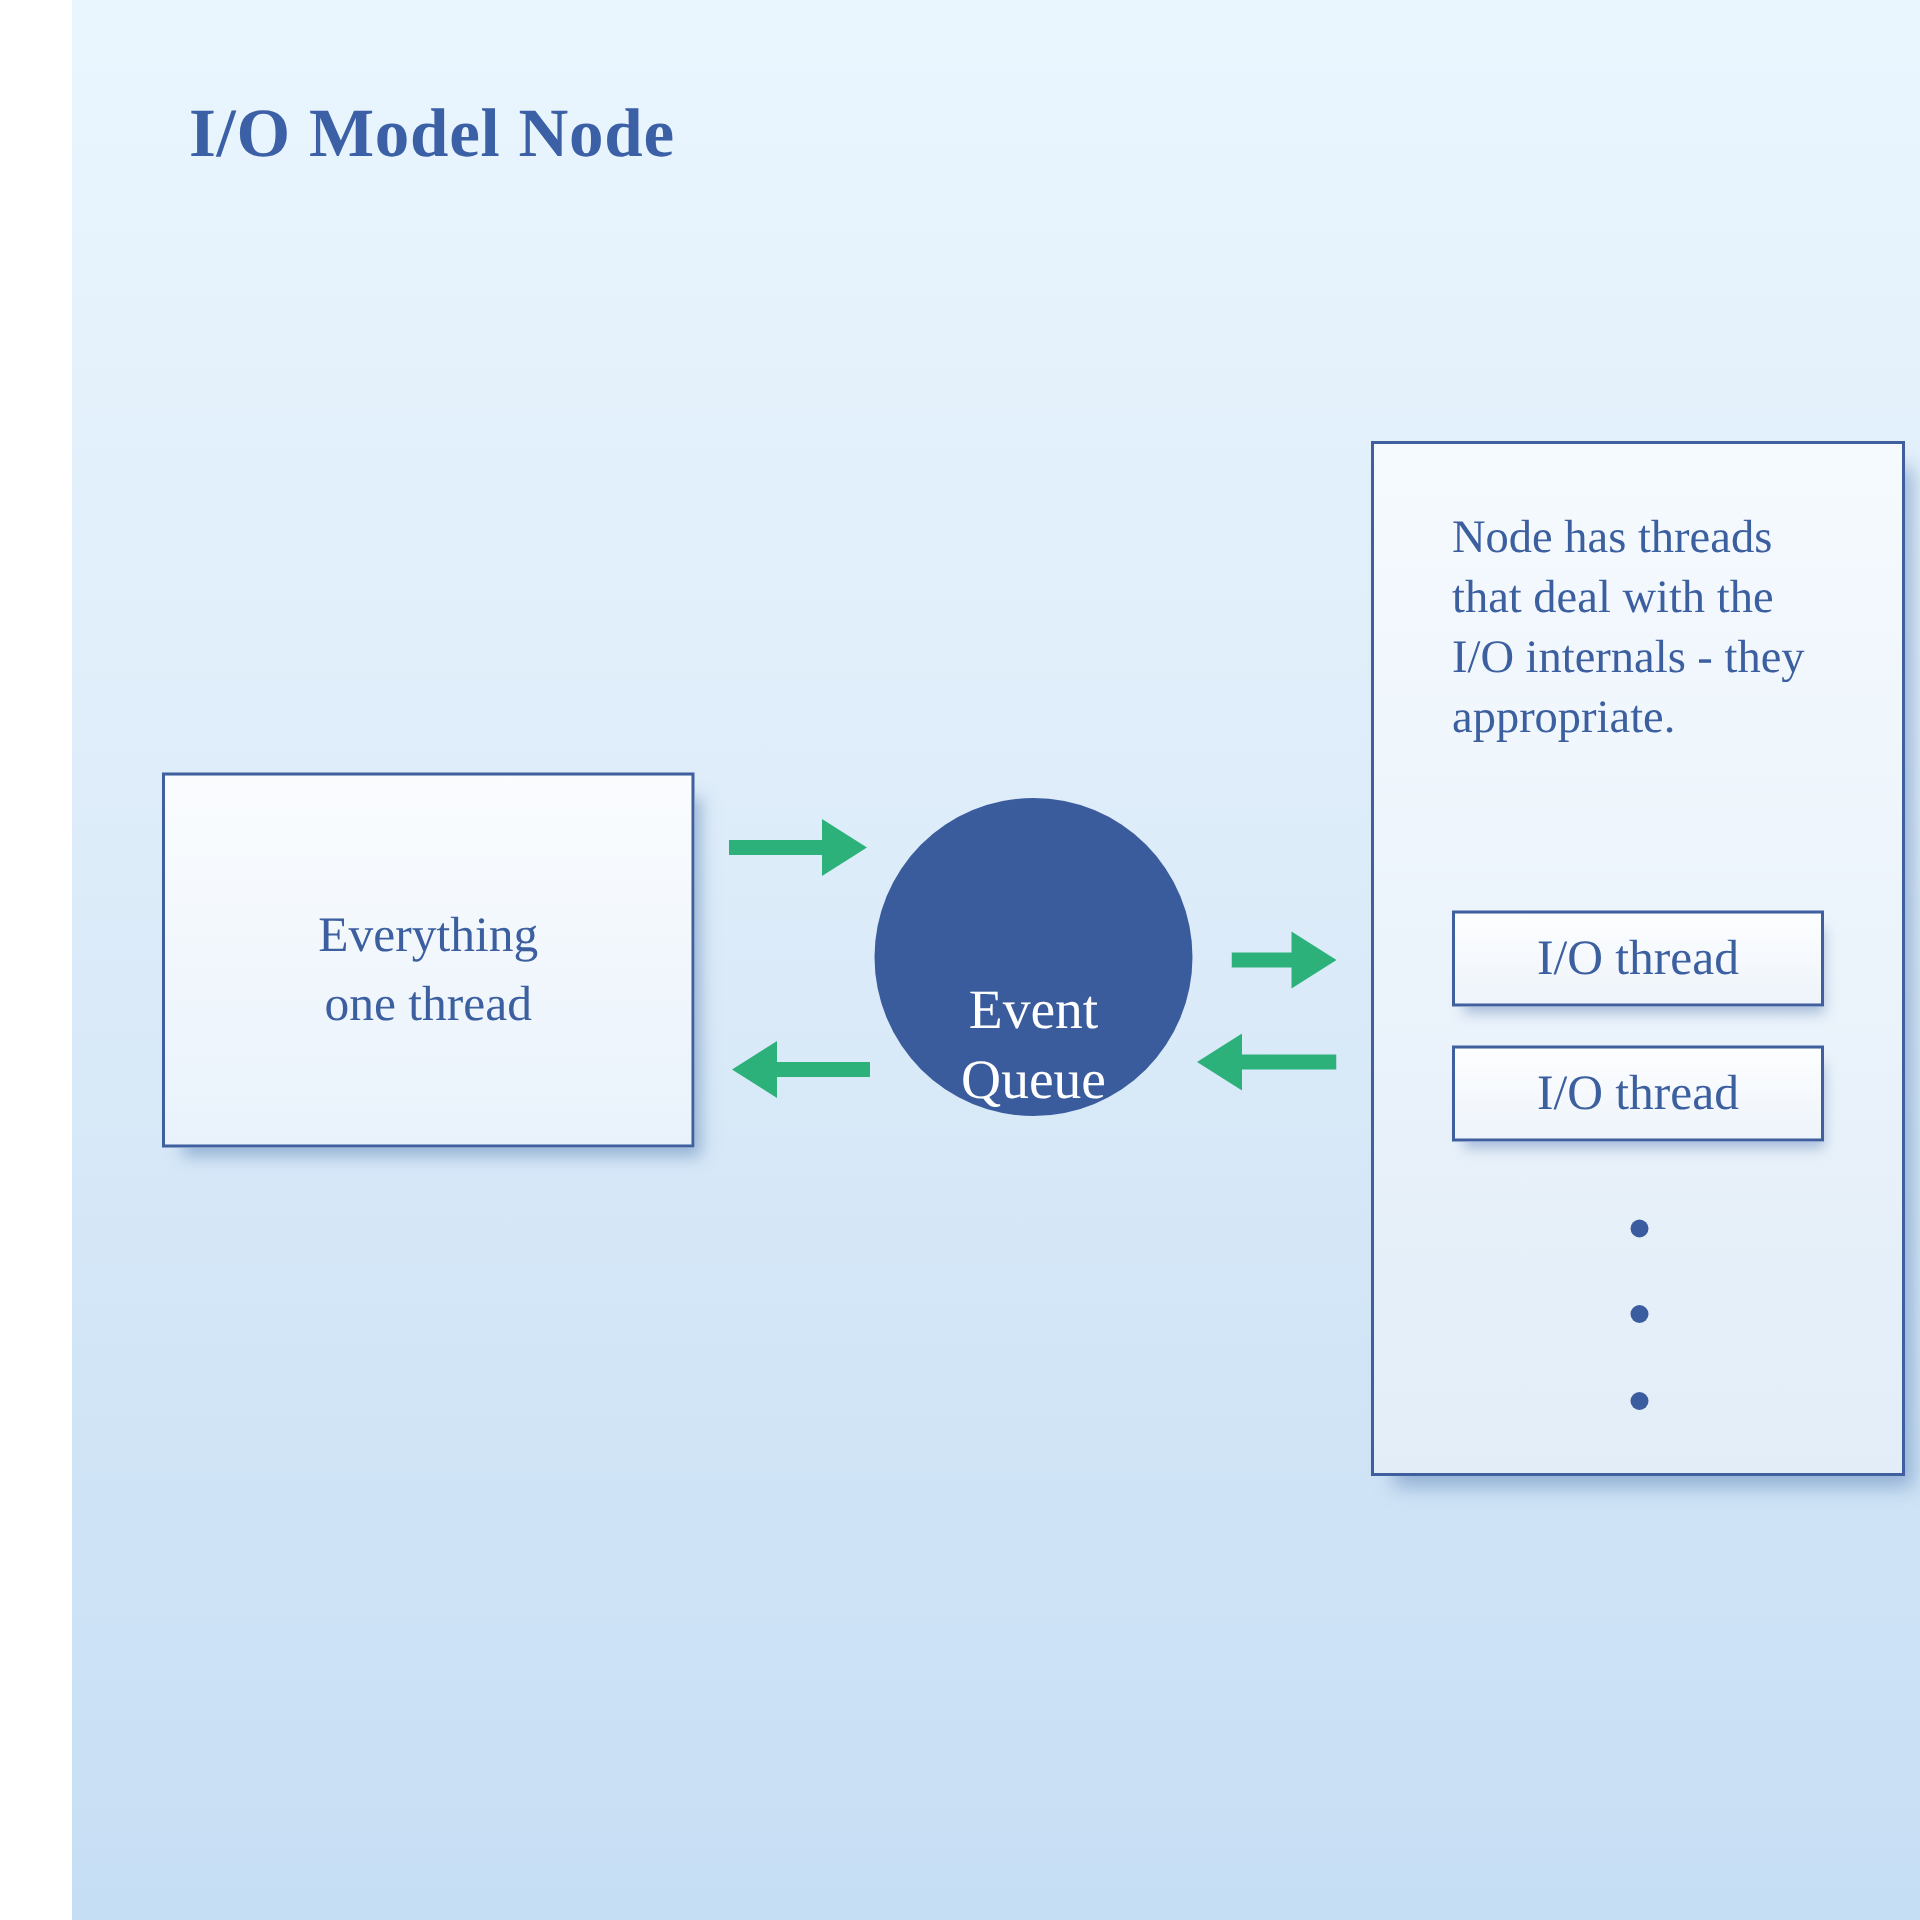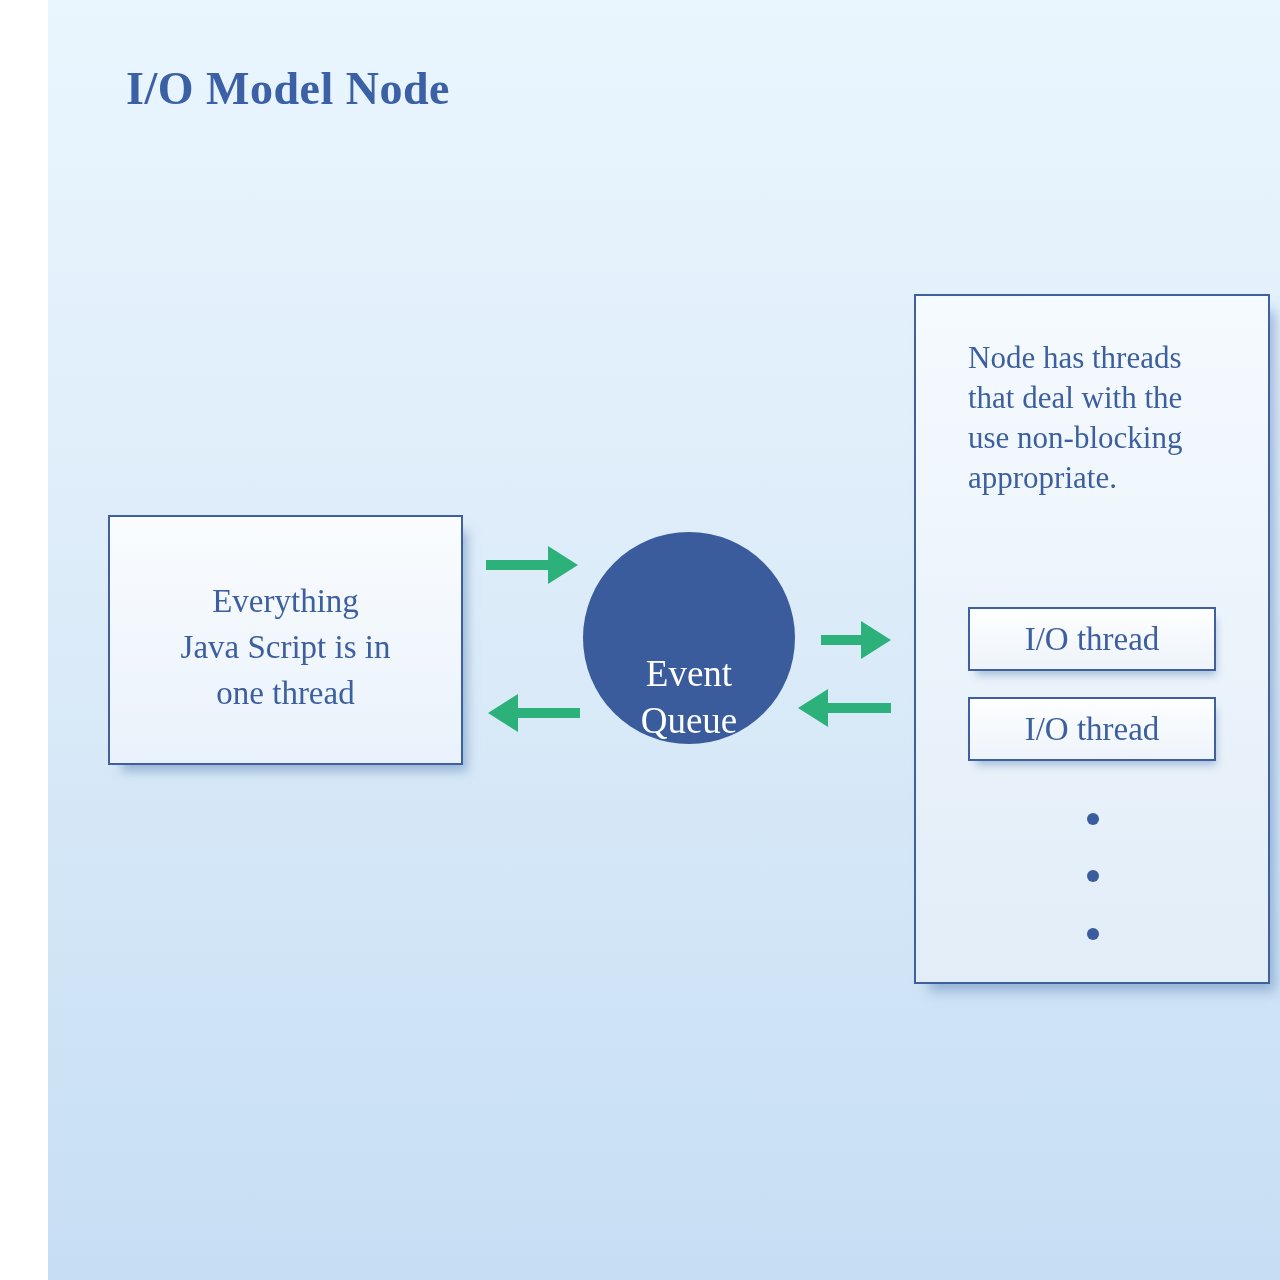--- a/index.html
+++ b/index.html
@@ -67,21 +67,20 @@
 </head>
 <body>
 
 <div class="canvas">
 
   <div class="title">I/O Model Node</div>
 
 
   <div class="left-box">
     <div class="line">Everything</div>
-    <div class="line">Java Script is in</div>
     <div class="line">one thread</div>
   </div>
 
   <div class="event-circle">
     <div class="line">Event</div>
     <div class="line">Queue</div>
   </div>
 
   <div class="arrow" style="left:438px; top:546px;">
     <svg width="92" height="38" viewBox="0 0 92 38" fill="#2db17a">
@@ -108,21 +107,21 @@
     <svg class="flip" width="93" height="38" viewBox="0 0 93 38" fill="#2db17a">
       <rect x="0" y="14" width="65" height="10"></rect>
       <polygon points="63,0 63,38 93,19"></polygon>
     </svg>
   </div>
 
   <div class="right-panel">
     <div class="panel-text">
       <div class="line">Node has threads</div>
       <div class="line">that deal with the</div>
-      <div class="line">use non-blocking</div>
+      <div class="line">I/O internals - they</div>
       <div class="line">appropriate.</div>
     </div>
 
     <div class="thread-box thread-1">I/O thread</div>
     <div class="thread-box thread-2">I/O thread</div>
 
     <div class="dot dot-1"></div>
     <div class="dot dot-2"></div>
     <div class="dot dot-3"></div>
   </div>

